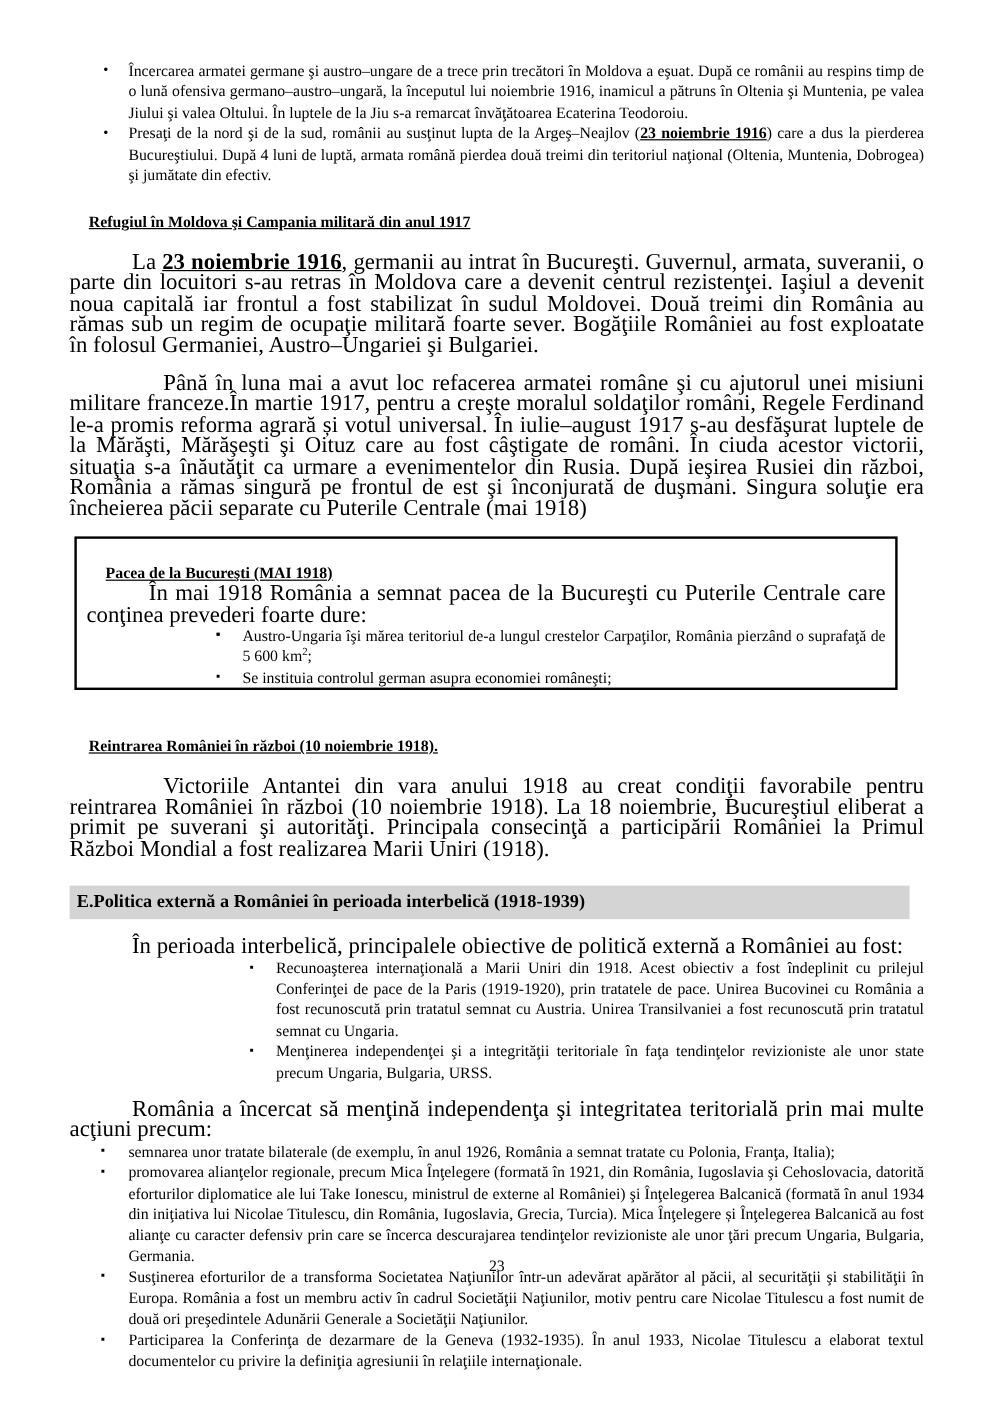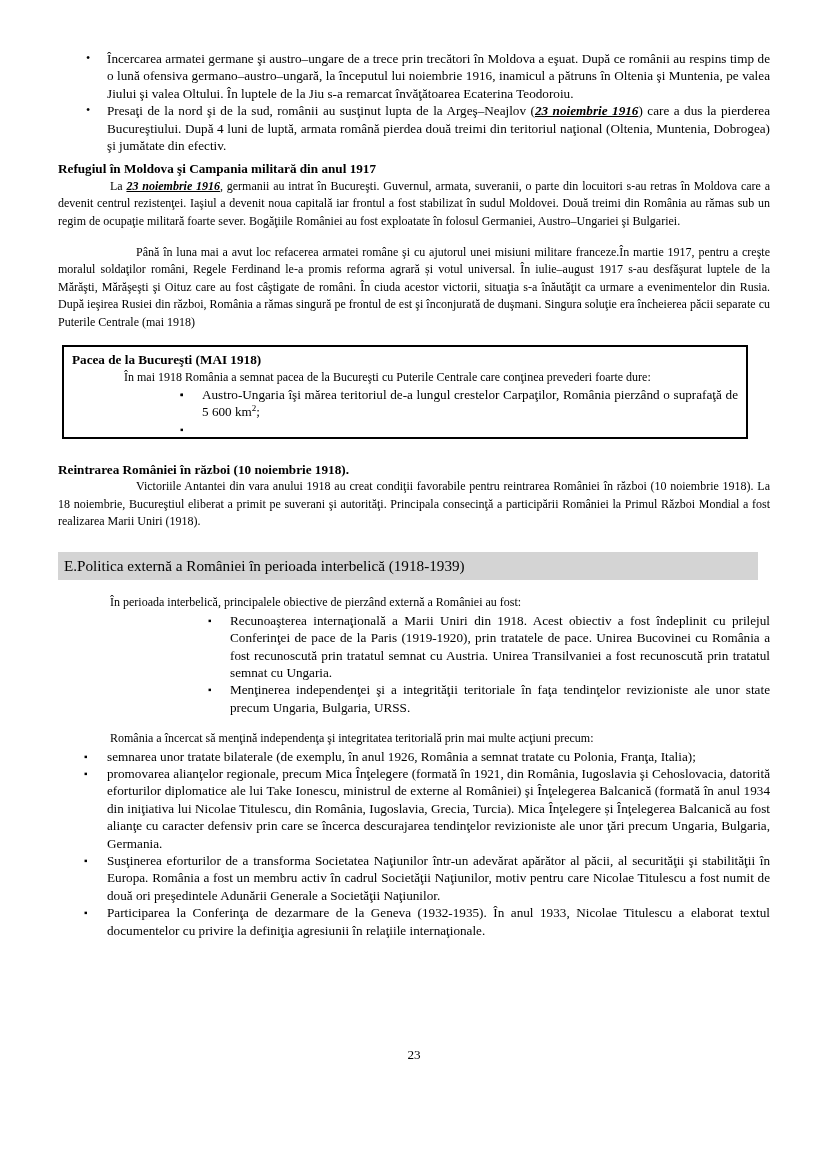--- a/index.html
+++ b/index.html
@@ -17,51 +17,52 @@
   }
   .page {
     position: absolute;
     left: 58px;
     top: 50px;
     width: 712px;
   }
 
   
   .para {
-    font-size: 12px;
+    font-size: 19px;
     line-height: 17.4px;
     text-align: justify;
     margin: 0;
   }
   .indent-first {
     text-indent: 52px;
   }
   .indent-first-wide {
     text-indent: 78px;
   }
   .gap-sm { height: 6px; }
   .gap-md { height: 14px; }
   .gap-lg { height: 22px; }
 
   b, .b { font-weight: normal; }
-  .bu { font-weight: bold; text-decoration: underline; font-style: italic; }
+  .bu { font-weight: bold; text-decoration: underline; }
 
   
   .head-underline {
     font-size: 13.2px;
     line-height: 17.4px;
     font-weight: bold;
-    margin: 0;
+    text-decoration: underline;
+    margin: 16px;
     text-align: left;
   }
   .section-band {
     background: #d4d4d4;
     font-size: 15.2px;
     line-height: 24px;
-    font-weight: normal;
+    font-weight: bold;
     padding: 2px 0 2px 6px;
     margin: 0;
     box-sizing: border-box;
     width: 700px;
   }
 
   
   ul.bl {
     list-style: none;
     margin: 0;
@@ -114,21 +115,21 @@
     position: absolute;
     left: 150px;
     top: 0;
     font-size: 10px;
     line-height: 17.4px;
   }
 
   
   .frame {
     border: 2px solid #000000;
-    padding: 4px 8px 16px 8px;
+    padding: 4px 8px 0 8px;
     box-sizing: border-box;
     width: 686px;
     margin-left: 4px;
   }
   .frame .head-underline { margin-bottom: 0; }
 
   sup { font-size: 9px; vertical-align: super; line-height: 0; }
 
   
   .pageno {
@@ -173,36 +174,37 @@
     <ul class="bl sq-deep">
       <li>
         <span class="mk">▪</span>
       </li>
       <li>
         <span class="mk">▪</span>
         <span><span>Austro-Ungaria îşi mărea teritoriul de-a lungul crestelor Carpaţilor, România pierzând o suprafaţă de 5 600 km</span><sup>2</sup><span>;</span></span>
       </li>
       <li>
         <span class="mk">▪</span>
+        <span>Se instituia controlul german asupra economiei româneşti;</span>
       </li>
     </ul>
   </div>
 
   <div class="gap-lg"></div>
 
   <p class="head-underline">Reintrarea României în război (10 noiembrie 1918).</p>
   <p class="para indent-first-wide">Victoriile Antantei din vara anului 1918 au creat condiţii favorabile pentru reintrarea României în război (10 noiembrie 1918). La 18 noiembrie, Bucureştiul eliberat a primit pe suverani şi autorităţi. Principala consecinţă a participării României la Primul Război Mondial a fost realizarea Marii Uniri (1918).</p>
 
   <div class="gap-lg"></div>
 
   <div class="section-band">E.Politica externă a României în perioada interbelică (1918-1939)</div>
 
   <div class="gap-md"></div>
 
-  <p class="para indent-first">În perioada interbelică, principalele obiective de pierzând externă a României au fost:</p>
+  <p class="para indent-first">În perioada interbelică, principalele obiective de politică externă a României au fost:</p>
 
   <ul class="bl sq-deep2">
     <li>
       <span class="mk">▪</span>
       <span><span class="b">Recunoaşterea internaţională a Marii Uniri din 1918.</span><span> Acest obiectiv a fost îndeplinit cu prilejul Conferinţei de pace de la Paris (1919-1920), prin tratatele de pace. Unirea Bucovinei cu România a fost recunoscută prin tratatul semnat cu Austria. Unirea Transilvaniei a fost recunoscută prin tratatul semnat cu Ungaria.</span></span>
     </li>
     <li>
       <span class="mk">▪</span>
       <span><span class="b">Menţinerea independenţei şi a integrităţii teritoriale</span><span>  în faţa tendinţelor revizioniste ale unor state precum Ungaria, Bulgaria, URSS.</span></span>
     </li>

